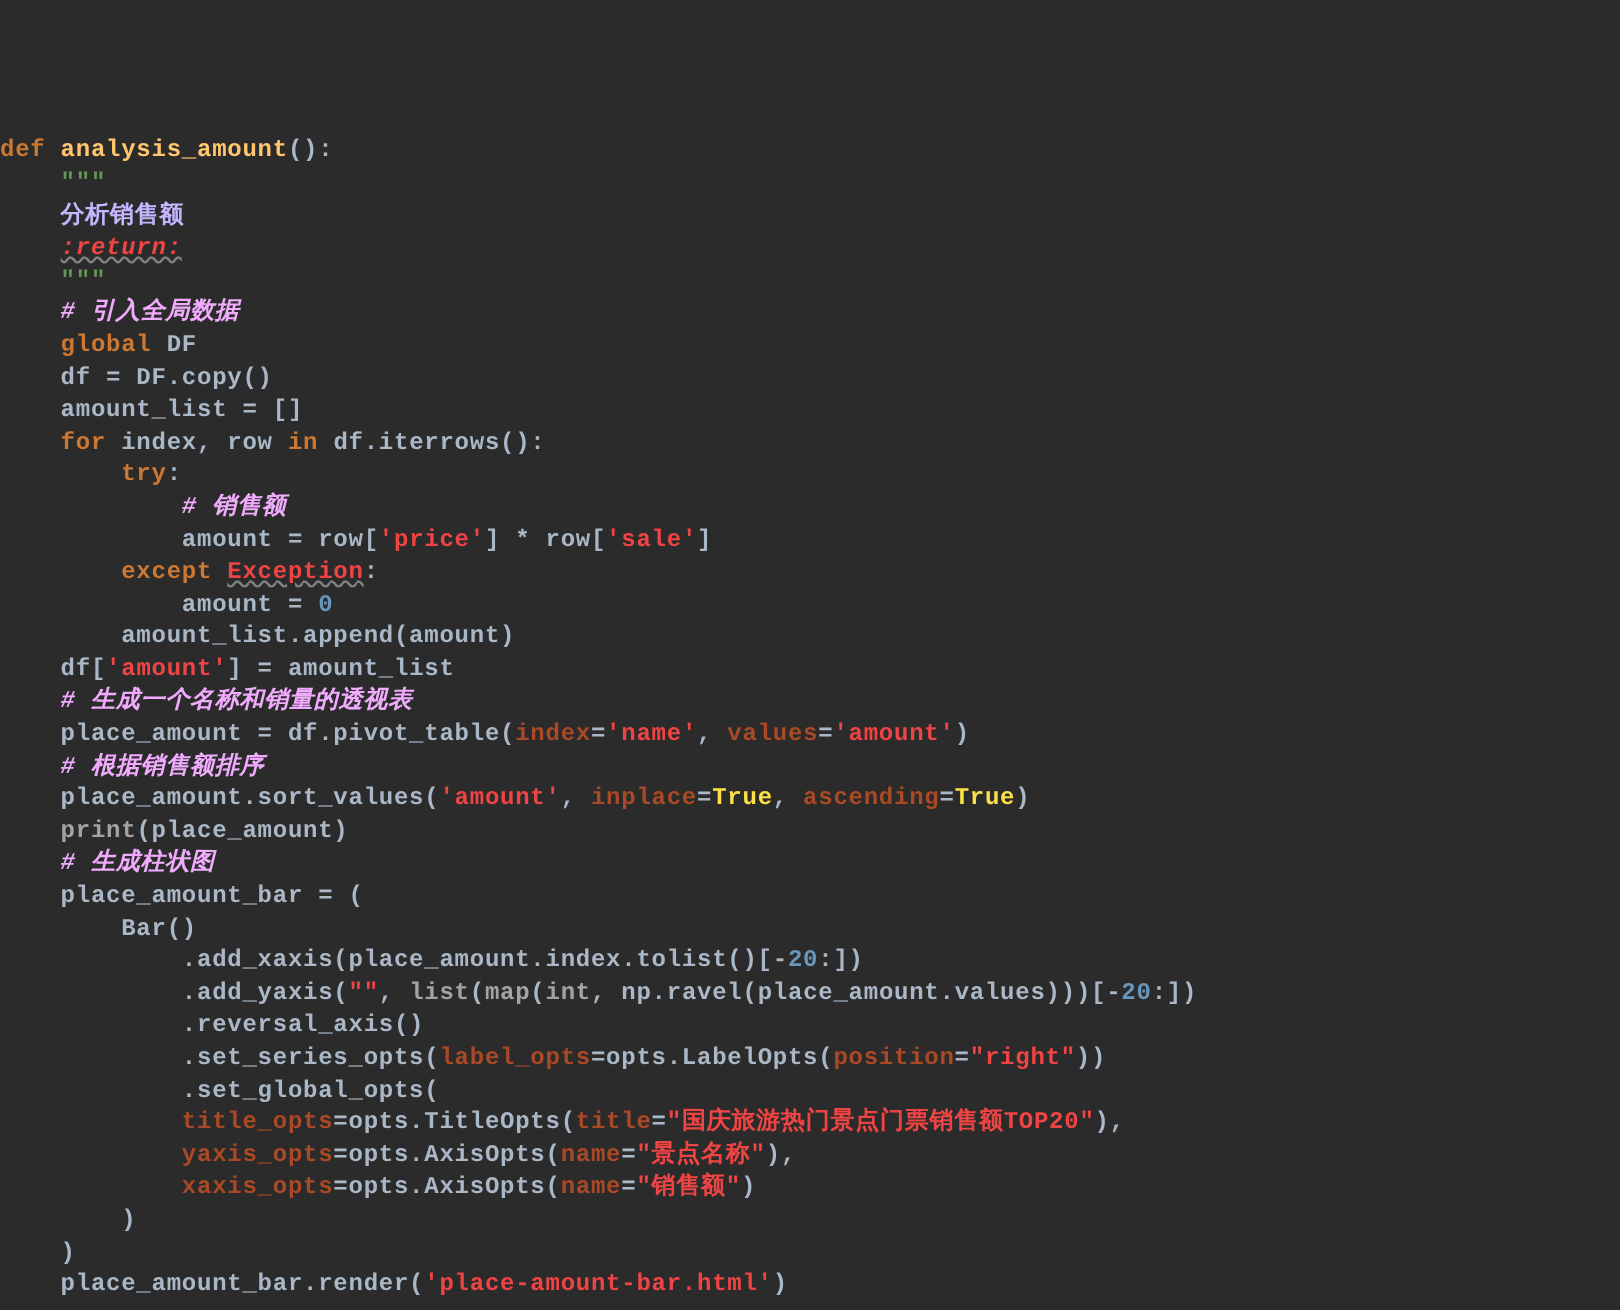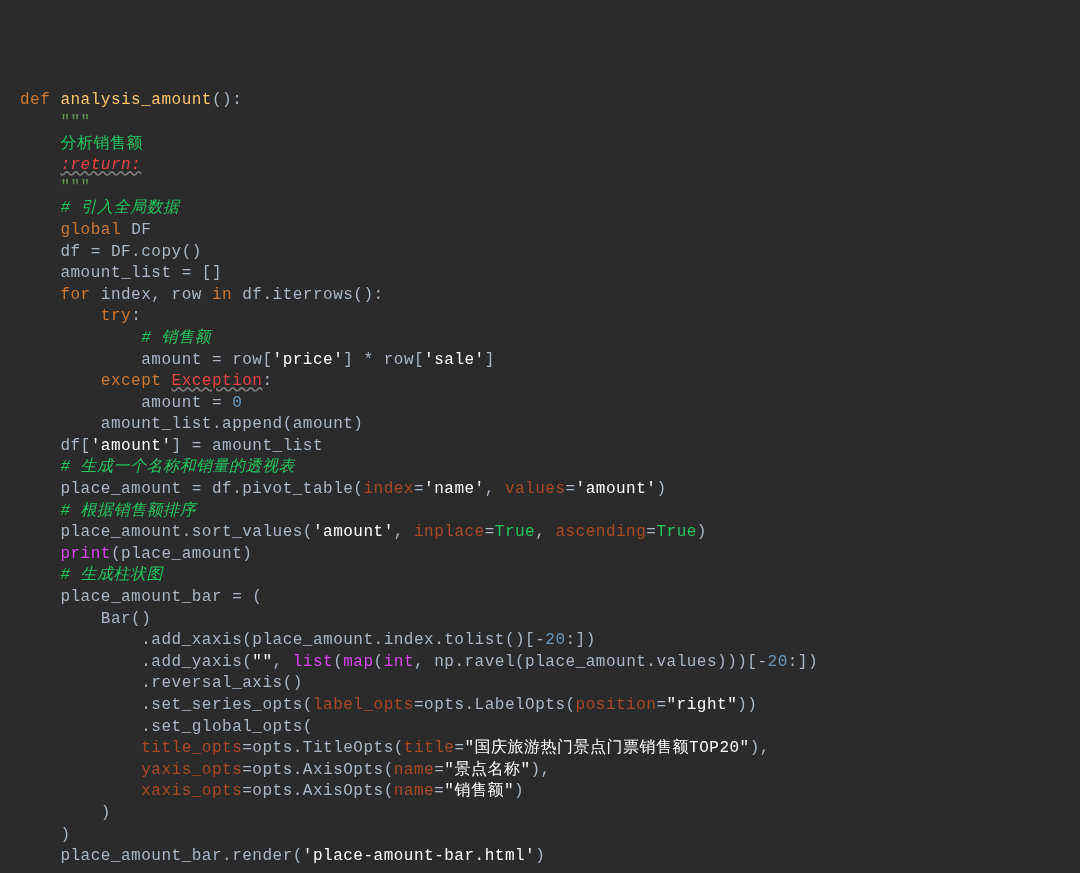--- a/index.html
+++ b/index.html
@@ -9,35 +9,35 @@
     font-family: "Menlo", "Consolas", "Courier New", monospace;
     font-size: 16px;
     line-height: 1.35;
     color: #a9b7c6;
     width: 1080px;
     height: 873px;
     overflow: hidden;
     white-space: pre;
   }
   .code {
-    padding: 4px 0 0 20px;
+    padding: 4px 0 0 0;
     letter-spacing: 0.5px;
-    font-weight: 400;
+    font-weight: 700;
   }
   .kw    { color: #cc7832; }            
   .fn    { color: #ffc66d; }            
-  .builtin { color: #d946ef; }          
+  .builtin { color: #a3a3a3; }          
   .param { color: #aa4926; }            
-  .str   { color: #ffffff; }            
+  .str   { color: #ef4444; }            
   .num   { color: #6897bb; }            
-  .com   { color: #22c55e; font-style: italic; } 
-  .doc   { color: #22c55e; }            
+  .com   { color: #f0abfc; font-style: italic; } 
+  .doc   { color: #c4b5fd; }            
   .docq  { color: #629755; }
   .ret   { color: #ef4444; font-style: italic; text-decoration: underline; text-decoration-style: wavy; text-decoration-color:#808080;}
-  .bool  { color: #22c55e; }
+  .bool  { color: #fde047; }
   .op    { color: #a9b7c6; }
   .exc   { color: #ef4444; text-decoration: underline; text-decoration-style: wavy; text-decoration-color:#808080; }
   .plain { color: #a9b7c6; }
 </style>
 </head>
 <body>
 
 
 
 <div class="code" id="code-container"><div><span></span><span class="kw">def </span><span class="fn">analysis_amount</span><span class="plain">():</span></div><div><span>    </span><span class="docq">"""</span></div><div><span>    </span><span class="doc">分析销售额</span></div><div><span>    </span><span class="ret">:return:</span></div><div><span>    </span><span class="docq">"""</span></div><div><span>    </span><span class="com"># 引入全局数据</span></div><div><span>    </span><span class="kw">global </span><span class="plain">DF</span></div><div><span>    </span><span class="plain">df = DF.copy()</span></div><div><span>    </span><span class="plain">amount_list = []</span></div><div><span>    </span><span class="kw">for </span><span class="plain">index</span><span class="op">, </span><span class="plain">row </span><span class="kw">in </span><span class="plain">df.iterrows():</span></div><div><span>        </span><span class="kw">try</span><span class="plain">:</span></div><div><span>            </span><span class="com"># 销售额</span></div><div><span>            </span><span class="plain">amount = row[</span><span class="str">'price'</span><span class="plain">] * row[</span><span class="str">'sale'</span><span class="plain">]</span></div><div><span>        </span><span class="kw">except </span><span class="exc">Exception</span><span class="plain">:</span></div><div><span>            </span><span class="plain">amount = </span><span class="num">0</span></div><div><span>        </span><span class="plain">amount_list.append(amount)</span></div><div><span>    </span><span class="plain">df[</span><span class="str">'amount'</span><span class="plain">] = amount_list</span></div><div><span>    </span><span class="com"># 生成一个名称和销量的透视表</span></div><div><span>    </span><span class="plain">place_amount = df.pivot_table(</span><span class="param">index</span><span class="plain">=</span><span class="str">'name'</span><span class="op">, </span><span class="param">values</span><span class="plain">=</span><span class="str">'amount'</span><span class="plain">)</span></div><div><span>    </span><span class="com"># 根据销售额排序</span></div><div><span>    </span><span class="plain">place_amount.sort_values(</span><span class="str">'amount'</span><span class="op">, </span><span class="param">inplace</span><span class="plain">=</span><span class="bool">True</span><span class="op">, </span><span class="param">ascending</span><span class="plain">=</span><span class="bool">True</span><span class="plain">)</span></div><div><span>    </span><span class="builtin">print</span><span class="plain">(place_amount)</span></div><div><span>    </span><span class="com"># 生成柱状图</span></div><div><span>    </span><span class="plain">place_amount_bar = (</span></div><div><span>        </span><span class="plain">Bar()</span></div><div><span>            </span><span class="plain">.add_xaxis(place_amount.index.tolist()[-</span><span class="num">20</span><span class="plain">:])</span></div><div><span>            </span><span class="plain">.add_yaxis(</span><span class="str">""</span><span class="op">, </span><span class="builtin">list</span><span class="plain">(</span><span class="builtin">map</span><span class="plain">(</span><span class="builtin">int</span><span class="op">, </span><span class="plain">np.ravel(place_amount.values)))[-</span><span class="num">20</span><span class="plain">:])</span></div><div><span>            </span><span class="plain">.reversal_axis()</span></div><div><span>            </span><span class="plain">.set_series_opts(</span><span class="param">label_opts</span><span class="plain">=opts.LabelOpts(</span><span class="param">position</span><span class="plain">=</span><span class="str">"right"</span><span class="plain">))</span></div><div><span>            </span><span class="plain">.set_global_opts(</span></div><div><span>            </span><span class="param">title_opts</span><span class="plain">=opts.TitleOpts(</span><span class="param">title</span><span class="plain">=</span><span class="str">"国庆旅游热门景点门票销售额TOP20"</span><span class="plain">),</span></div><div><span>            </span><span class="param">yaxis_opts</span><span class="plain">=opts.AxisOpts(</span><span class="param">name</span><span class="plain">=</span><span class="str">"景点名称"</span><span class="plain">),</span></div><div><span>            </span><span class="param">xaxis_opts</span><span class="plain">=opts.AxisOpts(</span><span class="param">name</span><span class="plain">=</span><span class="str">"销售额"</span><span class="plain">)</span></div><div><span>        </span><span class="plain">)</span></div><div><span>    </span><span class="plain">)</span></div><div><span>    </span><span class="plain">place_amount_bar.render(</span><span class="str">'place-amount-bar.html'</span><span class="plain">)</span></div></div>

